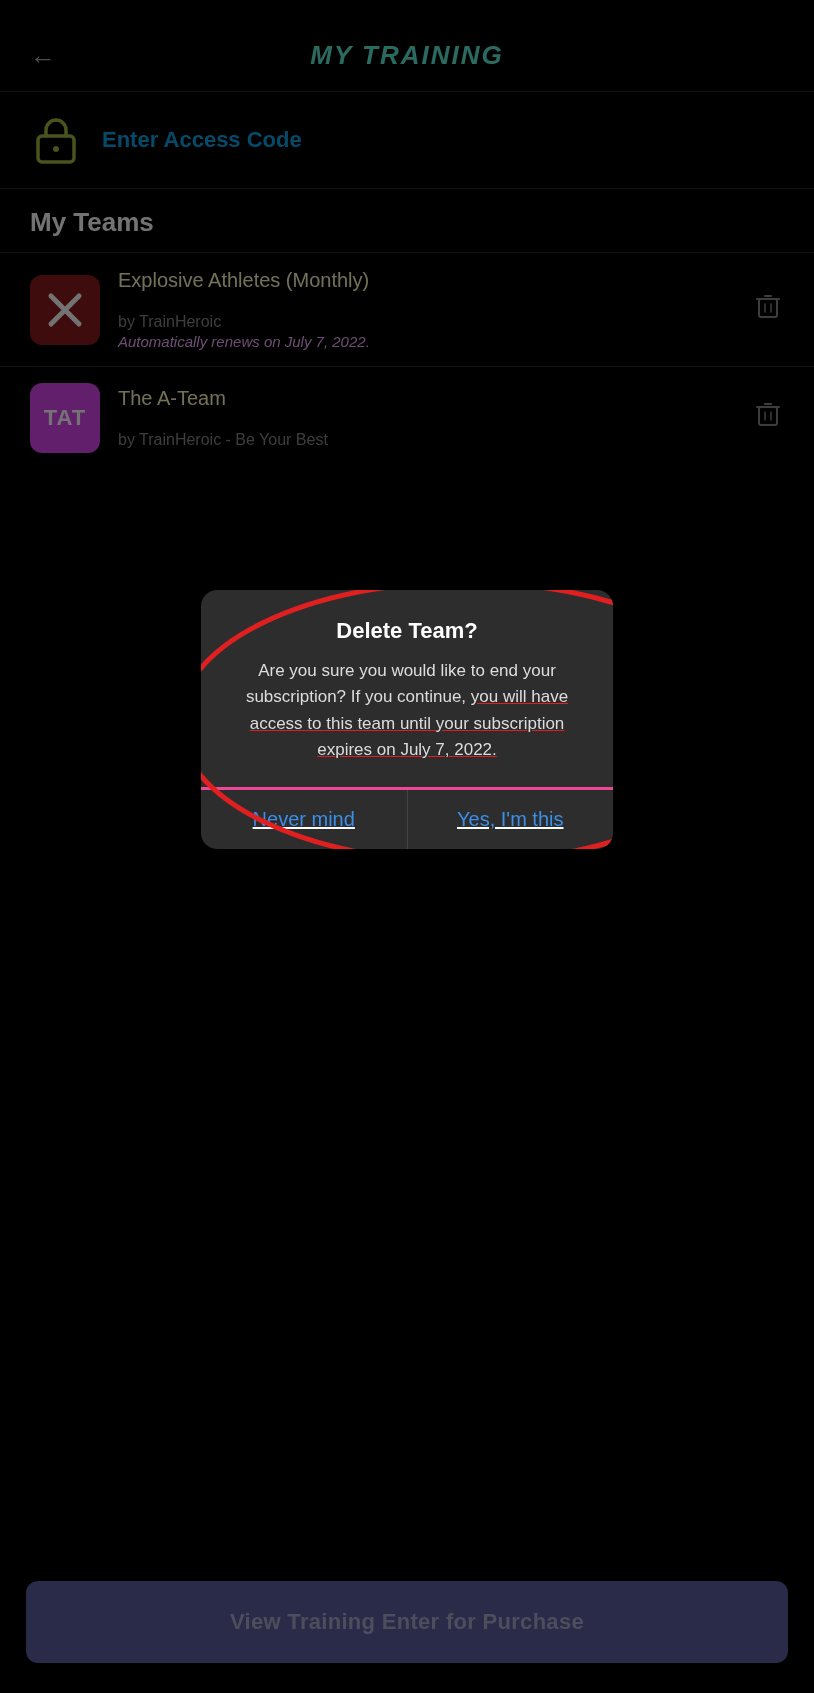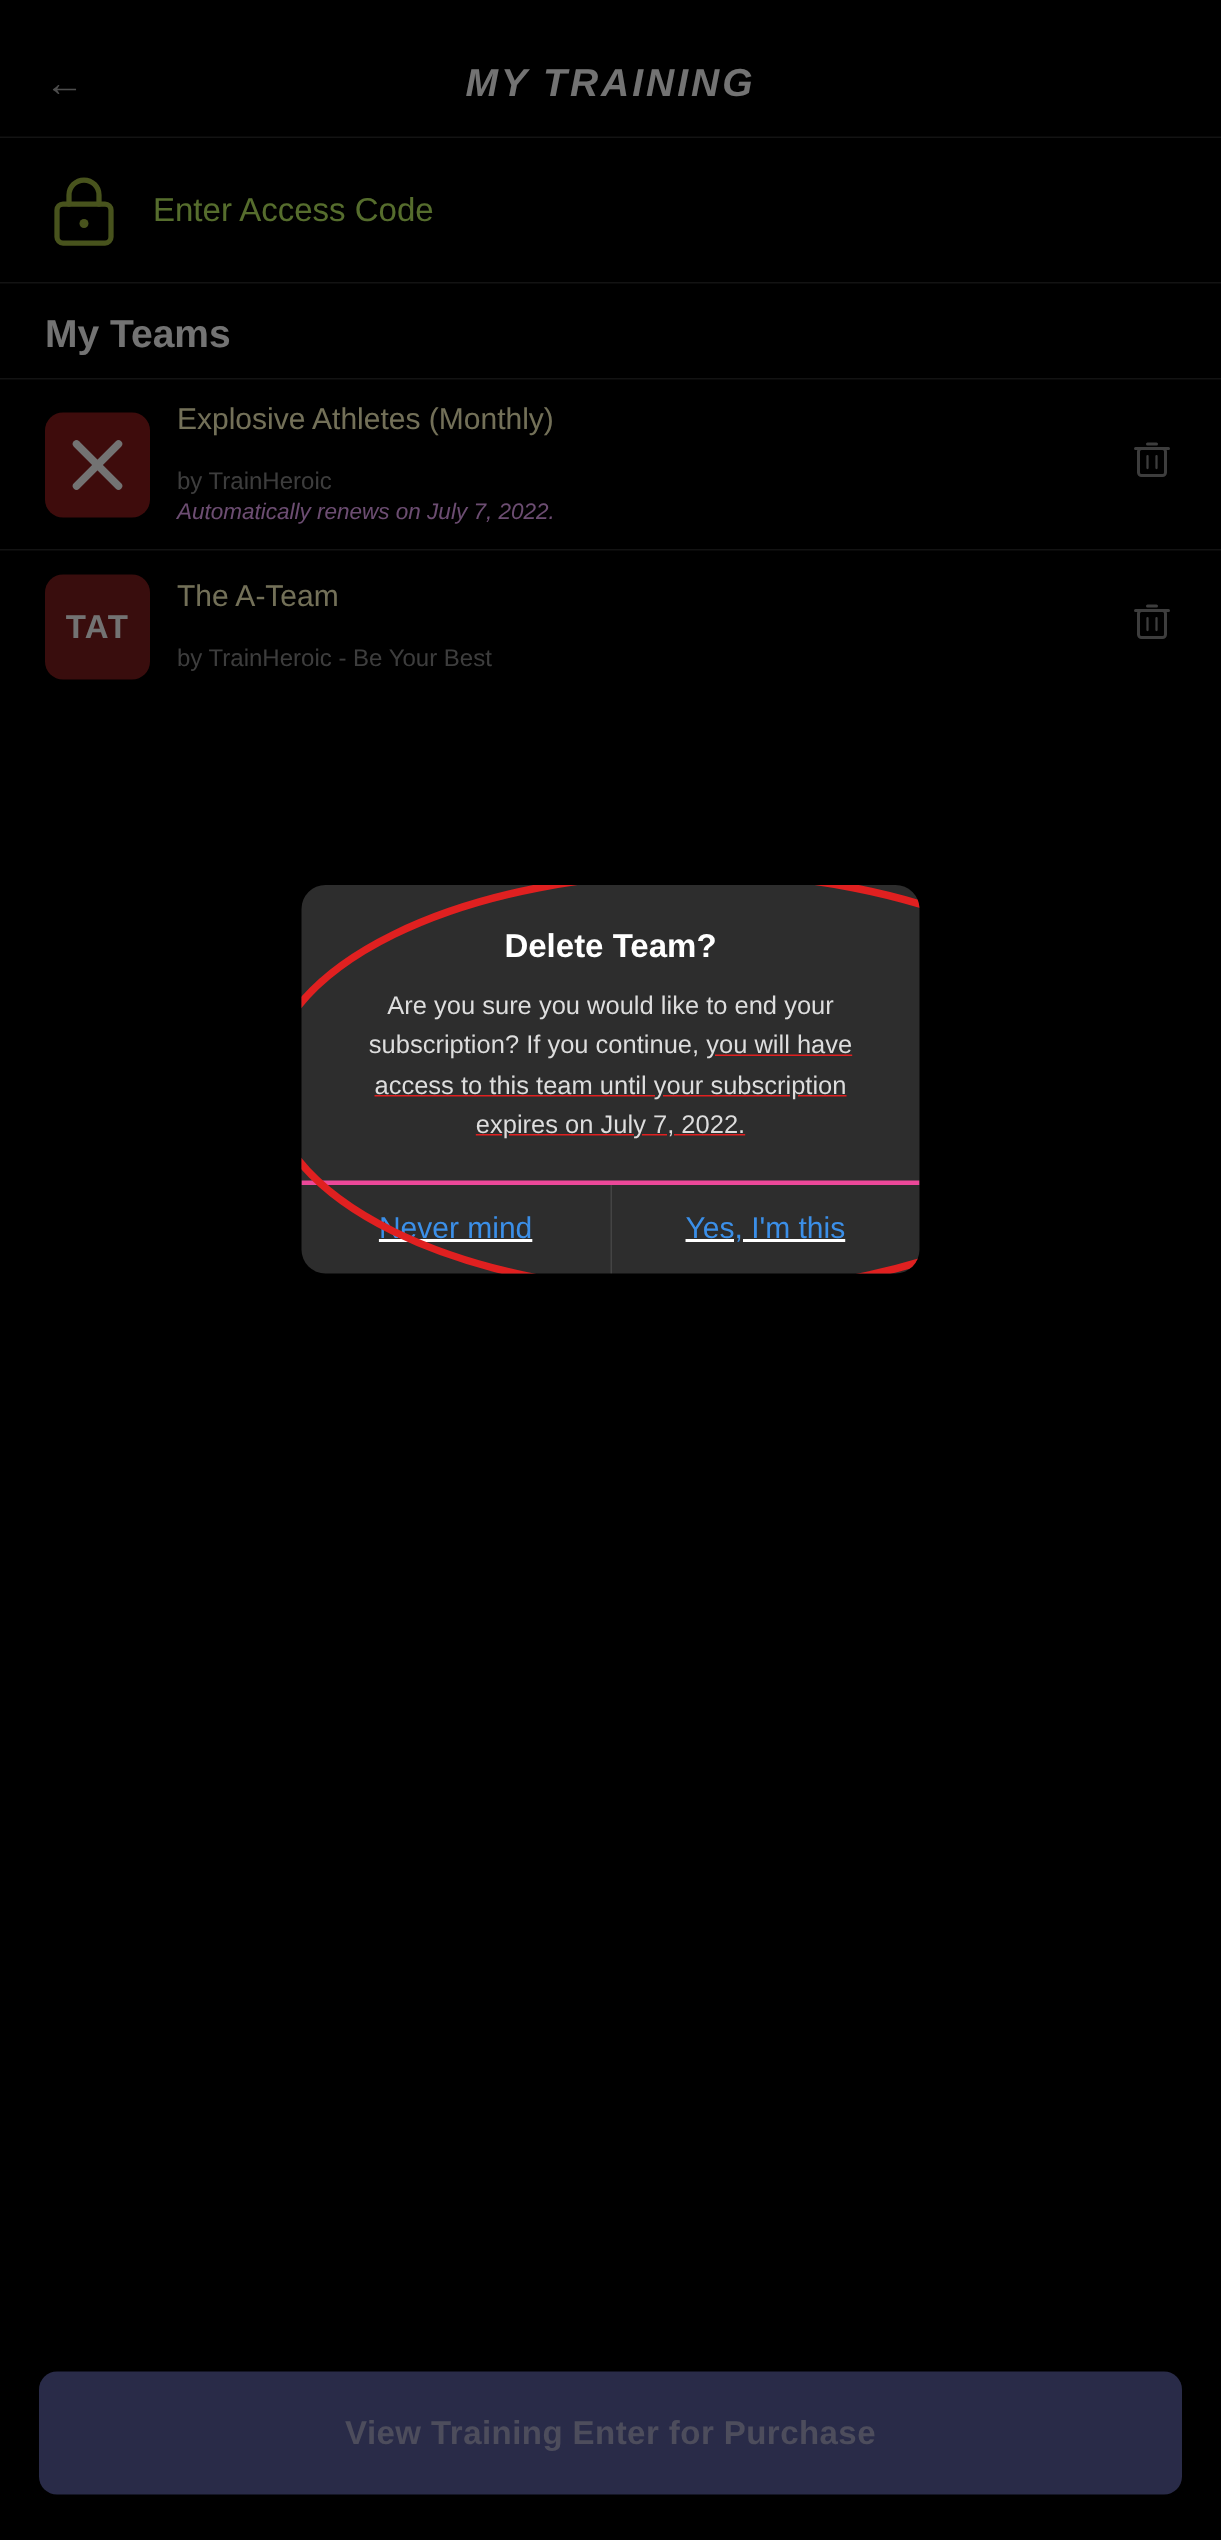--- a/index.html
+++ b/index.html
@@ -27,21 +27,21 @@
       left: 30px;
       font-size: 26px;
       color: #aaaaaa;
       cursor: pointer;
     }
     .header-title {
       font-size: 26px;
       font-weight: 700;
       font-style: italic;
       letter-spacing: 2px;
-      color: #ffffff;
+      color: #5eead4;
       text-align: center;
     }
 
     
     .divider {
       height: 1px;
       background-color: #2a2a2a;
       margin: 0;
     }
 
@@ -53,22 +53,22 @@
       gap: 20px;
       cursor: pointer;
     }
     .lock-icon {
       width: 52px;
       height: 52px;
       flex-shrink: 0;
     }
     .access-code-text {
       font-size: 22px;
-      font-weight: 400;
-      color: #bef264;
+      font-weight: 700;
+      color: #0ea5e9;
     }
 
     
     .section-label {
       font-size: 26px;
       font-weight: 700;
       color: #ffffff;
       padding: 18px 30px 14px;
     }
 
@@ -91,21 +91,21 @@
       font-size: 26px;
       font-weight: 900;
       flex-shrink: 0;
     }
     .team-logo-explosive {
       background-color: #8b1c1c;
       color: #ffffff;
       font-size: 40px;
     }
     .team-logo-tat {
-      background-color: #7f1d1d;
+      background-color: #d946ef;
       color: #ffffff;
       font-size: 22px;
       font-weight: 700;
       letter-spacing: 1px;
     }
     .team-info {
       flex: 1;
     }
     .team-name {
       font-size: 20px;

